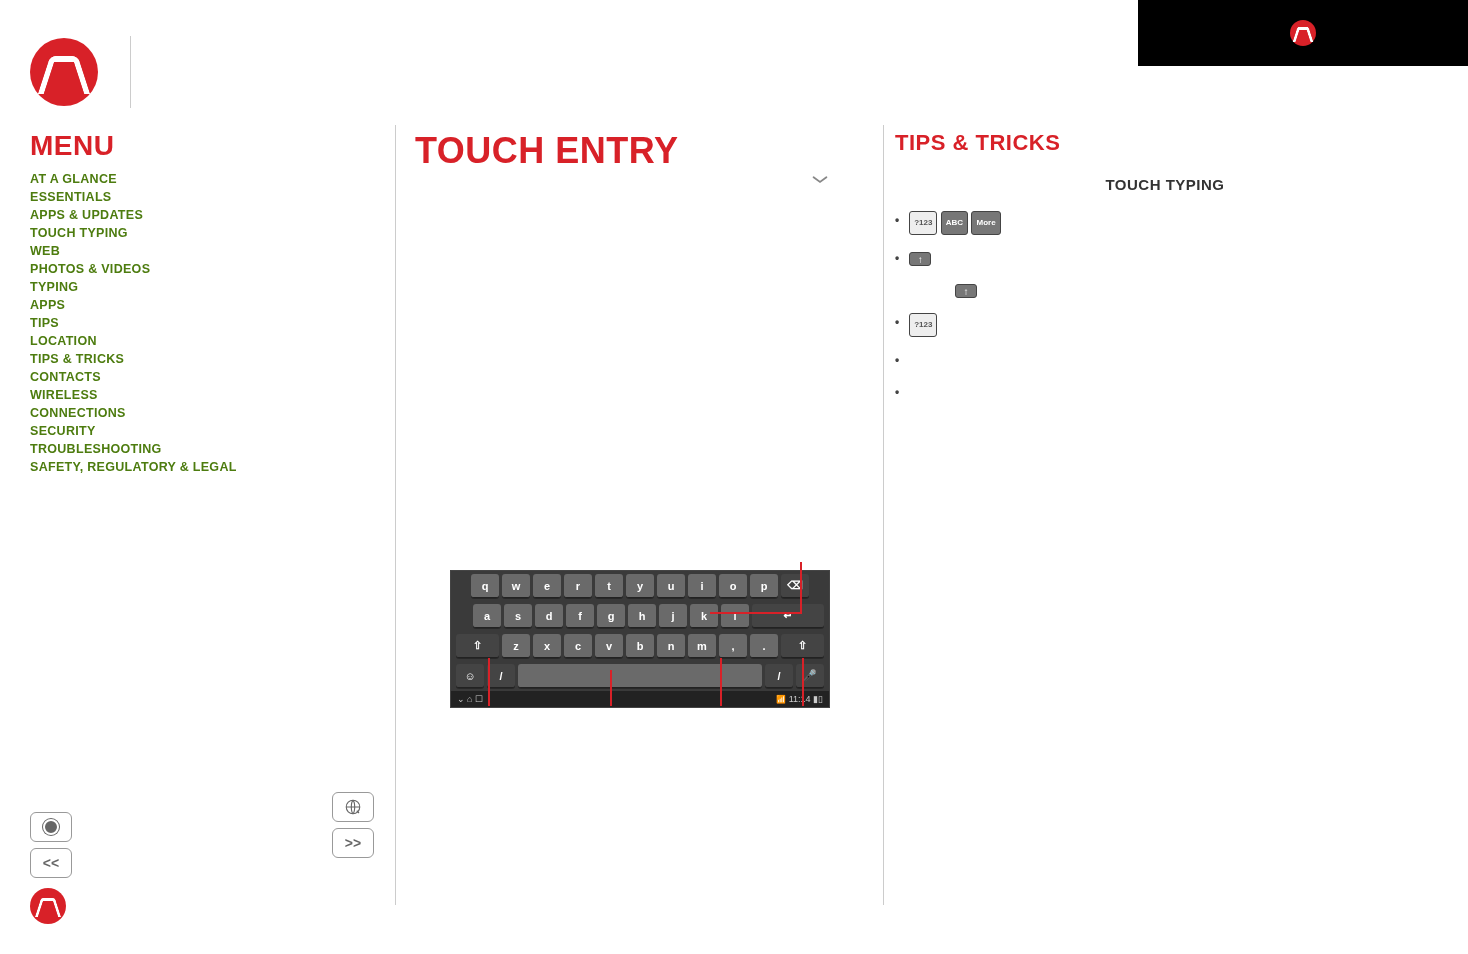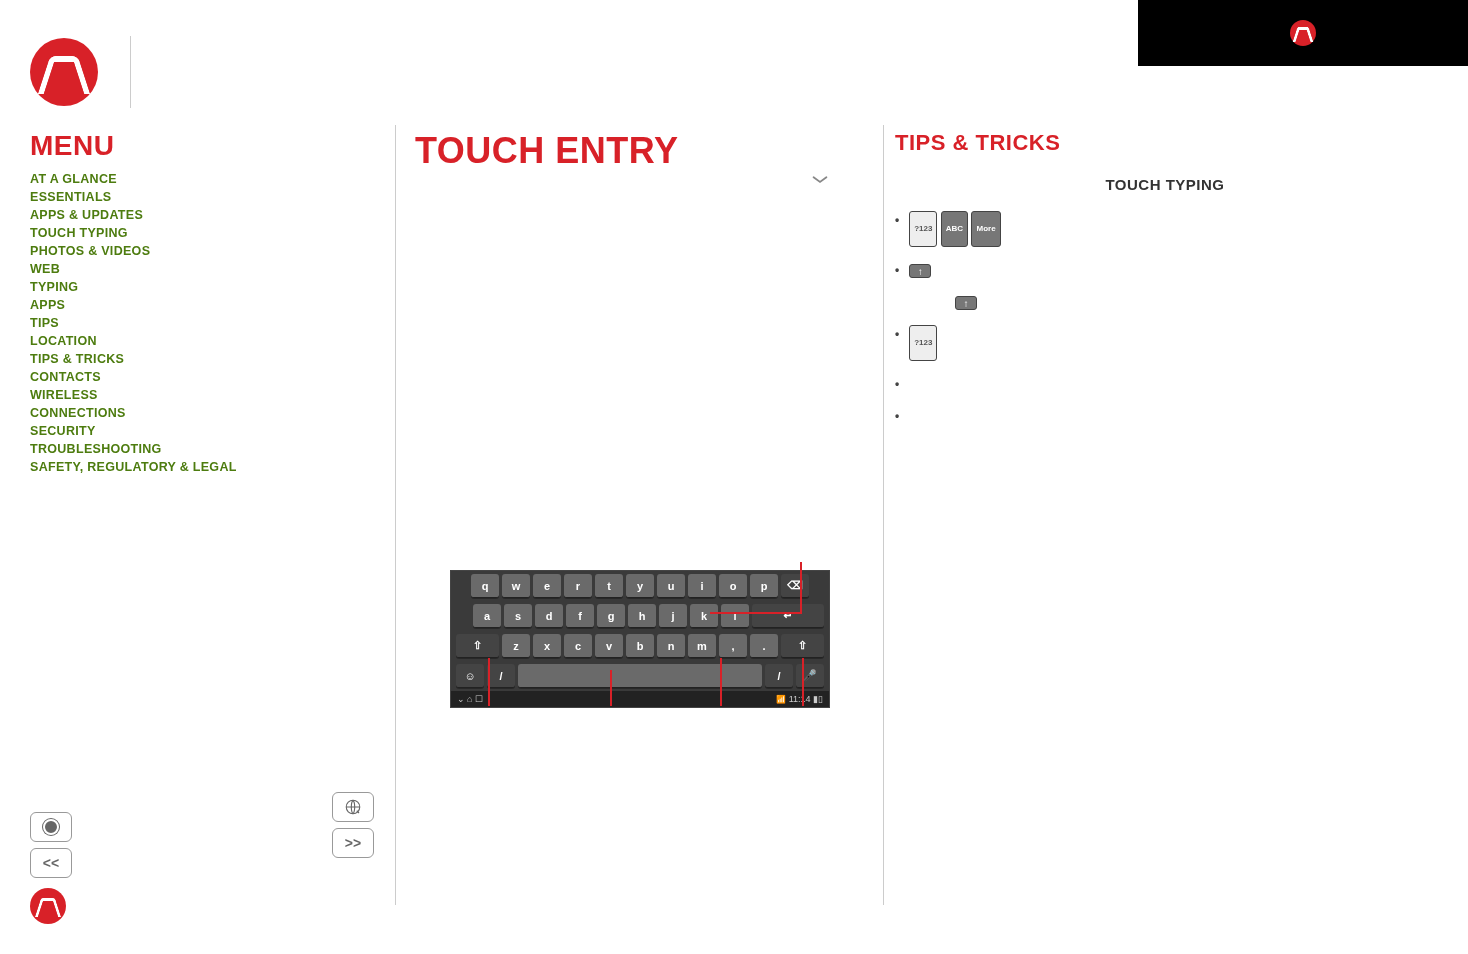--- a/index.html
+++ b/index.html
@@ -18,21 +18,21 @@
 .menu a{display:block;color:#4d7c0f;font-size:12.5px;font-weight:900;letter-spacing:.3px;text-decoration:none;line-height:18px}
 .center{position:absolute;top:130px;left:415px;width:440px}
 .center h1{color:#d82128;font-size:36px;font-weight:900;letter-spacing:.5px}
 .dn-arrow{position:absolute;top:40px;right:24px;color:#888}
 .dn-arrow svg{width:22px;height:22px}
 .right{position:absolute;top:130px;left:895px;width:540px}
 .right h1{color:#d82128;font-size:22px;font-weight:900;letter-spacing:.5px}
 .tip-heading{color:#333;font-size:15px;font-weight:900;text-align:center;margin-top:20px;letter-spacing:.5px}
 .tips-body{margin-top:18px;font-size:12px;color:#444;line-height:1.5}
 .tips-body p{margin-bottom:14px;display:flex;align-items:flex-start;gap:6px}
-.tip-icon{display:inline-block;border:1px solid #444;border-radius:3px;background:#777;color:#fff;font-size:8px;padding:13px 4px;font-weight:bold;line-height:1;vertical-align:middle}
+.tip-icon{display:inline-block;border:1px solid #444;border-radius:3px;background:#777;color:#fff;font-size:8px;padding:7px 4px;font-weight:bold;line-height:1;vertical-align:middle}
 .tip-icon.light{background:#eee;color:#555}
 .up-key{display:inline-block;width:22px;height:14px;background:#777;border:1px solid #444;border-radius:3px;position:relative;vertical-align:middle}
 .up-key::after{content:"↑";color:#fff;font-size:10px;position:absolute;left:0;right:0;top:-1px;text-align:center;font-weight:bold}
 .kbd-wrap{position:absolute;top:570px;left:450px;width:380px}
 .kbd{background:#555;padding:0;position:relative;border:1px solid #444;overflow:hidden}
 .krow{display:flex;gap:3px;padding:3px 5px;justify-content:center;background:#3a3a3a}
 .kkey{background:#6a6a6a;color:#fff;font-size:11px;height:24px;display:flex;align-items:center;justify-content:center;border-radius:3px;border-bottom:1px solid #222;min-width:28px;font-weight:600;box-shadow:0 1px 0 rgba(0,0,0,.3)}
 .kkey.w15{flex:1.5}
 .kkey.space{flex:6}
 .kkey.dark{background:#444}
@@ -62,22 +62,22 @@
   <div class="logo-main"></div>
   <div class="logo-divider"></div>
 </div>
 
 <div class="menu">
   <h1>MENU</h1>
   <a>AT A GLANCE</a>
   <a>ESSENTIALS</a>
   <a>APPS &amp; UPDATES</a>
   <a>TOUCH TYPING</a>
+  <a>WEB</a>
   <a>PHOTOS &amp; VIDEOS</a>
-  <a>WEB</a>
   <a>TYPING</a>
   <a>APPS</a>
   <a>TIPS</a>
   <a>LOCATION</a>
   <a>TIPS &amp; TRICKS</a>
   <a>CONTACTS</a>
   <a>WIRELESS</a>
   <a>CONNECTIONS</a>
   <a>SECURITY</a>
   <a>TROUBLESHOOTING</a>

